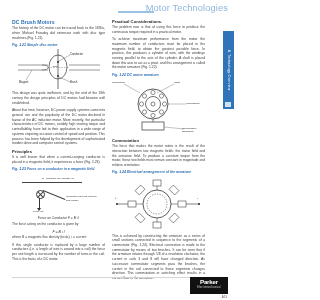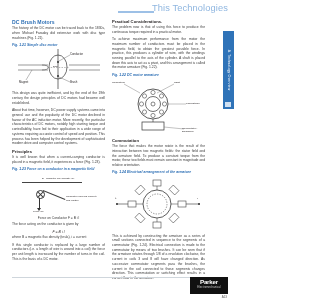--- a/index.html
+++ b/index.html
@@ -109,21 +109,21 @@
     position:absolute;right:7px;bottom:1px;font-size:3px;color:#555;
   }
 </style>
 </head>
 <body>
 
 <div class="page">
 
   <div class="header">
     <div class="hdr-rule"></div>
-    <div class="hdr-title">This Technologies</div>
+    <div class="hdr-title">Motor Technologies</div>
   </div>
 
   <div class="col col-left">
 
     <h2 class="sec">DC Brush Motors</h2>
     <p class="body">The history of the DC motor can be traced back to the 1830s, when Michael Faraday did extensive work with disc type machines (Fig. 1.21).</p>
 
     <div class="figcap">Fig. 1.21  Simple disc motor</div>
 
     <div class="fig-disc">

